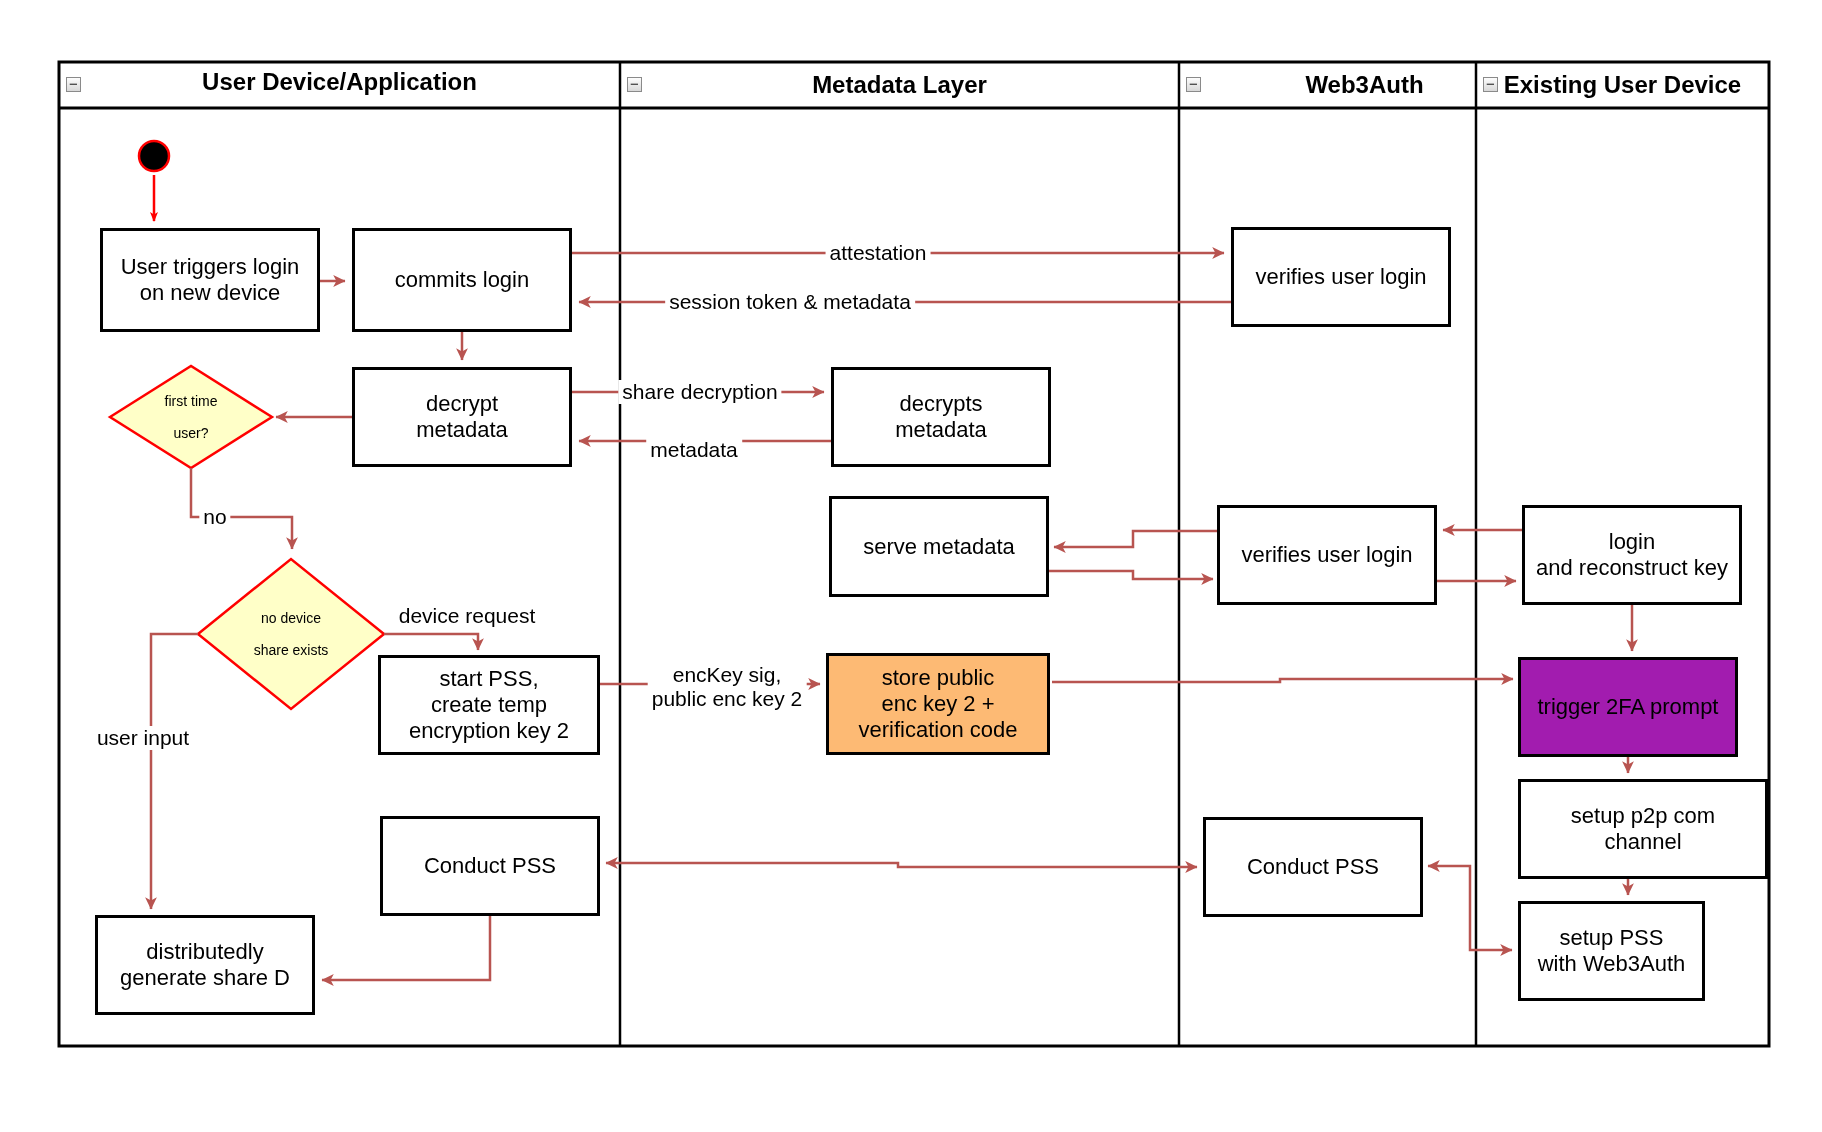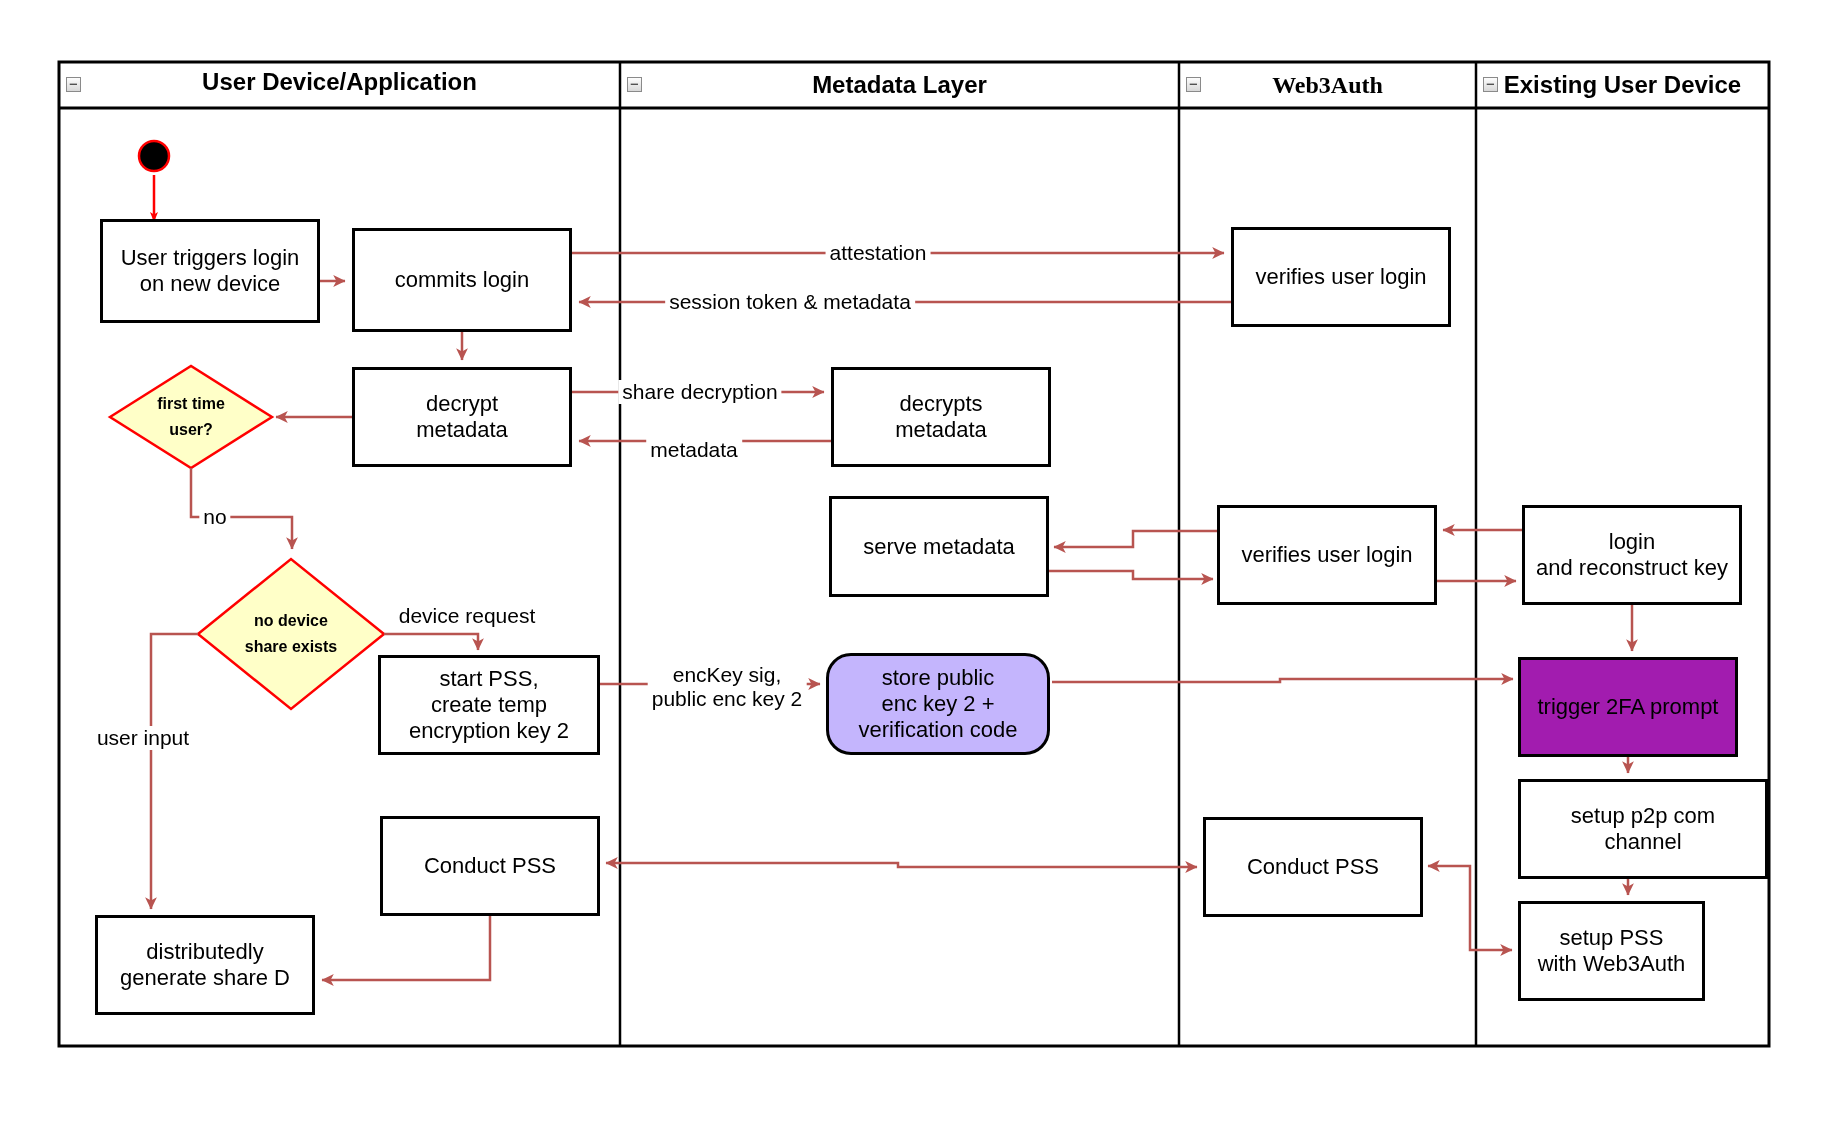--- a/index.html
+++ b/index.html
@@ -8,22 +8,22 @@
   .layer-svg{position:absolute;left:0;top:0;z-index:1;}
   .lane-title{position:absolute;display:flex;align-items:center;justify-content:center;
               font-weight:bold;font-size:24px;z-index:2;letter-spacing:0;}
   .collapse-icon{position:absolute;width:15px;height:15px;z-index:3;box-sizing:border-box;
               border:1px solid #8a8a8a;background:linear-gradient(#fdfdfd,#d8d8d8);
               color:#222;font-size:15px;line-height:12px;text-align:center;cursor:pointer;}
   .pnode{position:absolute;box-sizing:border-box;border:3px solid #000;background:#fff;
          display:flex;align-items:center;justify-content:center;text-align:center;
          font-size:22px;line-height:26px;white-space:pre-line;z-index:2;}
   .dlabel{position:absolute;display:flex;align-items:center;justify-content:center;
-          text-align:center;font-size:16px;line-height:26px;white-space:pre-line;
-          z-index:2;pointer-events:none;font-weight:bold;}
+          text-align:center;font-size:14px;line-height:32px;white-space:pre-line;
+          z-index:2;pointer-events:none;}
   .elabel{position:absolute;transform:translate(-50%,-50%);font-size:21px;line-height:24px;
           text-align:center;white-space:pre-line;z-index:3;}
   .elabel.bg{background:#ffffff;padding:0 4px;}
 </style>
 </head>
 <body>
 
 <div id="stage" style="width: 1822px; height: 1132px; background: rgb(255, 255, 255);">
     <svg width="1822" height="1132" class="layer-svg">
       <defs>
@@ -63,44 +63,44 @@
       <polyline points="1628,879 1628,895" fill="none" stroke="#b85450" stroke-width="2.5" marker-end="url(#ah-flow)"></polyline>
       <polyline points="198,634 151,634 151,909" fill="none" stroke="#b85450" stroke-width="2.5" marker-end="url(#ah-flow)"></polyline>
       <polyline points="606,863 898,863 898,867 1197,867" fill="none" stroke="#b85450" stroke-width="2.5" marker-end="url(#ah-flow)" marker-start="url(#ah-flow)"></polyline>
       <polyline points="1428,866 1470,866 1470,950 1512,950" fill="none" stroke="#b85450" stroke-width="2.5" marker-end="url(#ah-flow)" marker-start="url(#ah-flow)"></polyline>
       <polyline points="490,916 490,980 322,980" fill="none" stroke="#b85450" stroke-width="2.5" marker-end="url(#ah-flow)"></polyline>
     </svg>
     <div class="lane-title" style="left: 59px; top: 62px; width: 561px; height: 39px;">User Device/Application</div>
     <div class="collapse-icon" style="left: 66px; top: 77px;">−</div>
     <div class="lane-title" style="left: 620px; top: 62px; width: 559px; height: 46px;">Metadata Layer</div>
     <div class="collapse-icon" style="left: 627px; top: 77px;">−</div>
-    <div class="lane-title" style="left: 1179px; top: 62px; width: 297px; height: 46px; font-family: Liberation Serif, serif;">Web3Auth</div>
+    <div class="lane-title" style="left: 1216px; top: 62px; width: 297px; height: 46px;">Web3Auth</div>
     <div class="collapse-icon" style="left: 1186px; top: 77px;">−</div>
     <div class="lane-title" style="left: 1476px; top: 62px; width: 293px; height: 46px;">Existing User Device</div>
     <div class="collapse-icon" style="left: 1483px; top: 77px;">−</div>
-    <div class="pnode" style="left: 100px; top: 219px; width: 220px; height: 104px; border-color: rgb(0, 0, 0); background: rgb(255, 255, 255);">User triggers login
+    <div class="pnode" style="left: 100px; top: 228px; width: 220px; height: 104px; border-color: rgb(0, 0, 0); background: rgb(255, 255, 255);">User triggers login
 on new device</div>
     <div class="pnode" style="left: 352px; top: 228px; width: 220px; height: 104px; border-color: rgb(0, 0, 0); background: rgb(255, 255, 255);">commits login</div>
     <div class="pnode" style="left: 352px; top: 367px; width: 220px; height: 100px; border-color: rgb(0, 0, 0); background: rgb(255, 255, 255);">decrypt
 metadata</div>
     <div class="dlabel" style="left: 110px; top: 366px; width: 162px; height: 102px;">first time
 user?</div>
     <div class="pnode" style="left: 1231px; top: 227px; width: 220px; height: 100px; border-color: rgb(0, 0, 0); background: rgb(255, 255, 255);">verifies user login</div>
     <div class="pnode" style="left: 831px; top: 367px; width: 220px; height: 100px; border-color: rgb(0, 0, 0); background: rgb(255, 255, 255);">decrypts
 metadata</div>
     <div class="pnode" style="left: 829px; top: 496px; width: 220px; height: 101px; border-color: rgb(0, 0, 0); background: rgb(255, 255, 255);">serve metadata</div>
     <div class="pnode" style="left: 1217px; top: 505px; width: 220px; height: 100px; border-color: rgb(0, 0, 0); background: rgb(255, 255, 255);">verifies user login</div>
     <div class="pnode" style="left: 1522px; top: 505px; width: 220px; height: 100px; border-color: rgb(0, 0, 0); background: rgb(255, 255, 255);">login
 and reconstruct key</div>
     <div class="dlabel" style="left: 198px; top: 559px; width: 186px; height: 150px;">no device
 share exists</div>
     <div class="pnode" style="left: 378px; top: 655px; width: 222px; height: 100px; border-color: rgb(0, 0, 0); background: rgb(255, 255, 255);">start PSS,
 create temp
 encryption key 2</div>
-    <div class="pnode" style="left: 826px; top: 653px; width: 224px; height: 102px; border-color: rgb(0, 0, 0); background: #c4b5fd; border-radius: 25px;">store public
+    <div class="pnode" style="left: 826px; top: 653px; width: 224px; height: 102px; border-color: rgb(0, 0, 0); background: #fdba74;">store public
 enc key 2 +
 verification code</div>
     <div class="pnode" style="left: 1518px; top: 657px; width: 220px; height: 100px; border-color: rgb(0, 0, 0); background: #a21caf;">trigger 2FA prompt</div>
     <div class="pnode" style="left: 1518px; top: 779px; width: 250px; height: 100px; border-color: rgb(0, 0, 0); background: rgb(255, 255, 255);">setup p2p com
 channel</div>
     <div class="pnode" style="left: 1518px; top: 901px; width: 187px; height: 100px; border-color: rgb(0, 0, 0); background: rgb(255, 255, 255);">setup PSS
 with Web3Auth</div>
     <div class="pnode" style="left: 380px; top: 816px; width: 220px; height: 100px; border-color: rgb(0, 0, 0); background: rgb(255, 255, 255);">Conduct PSS</div>
     <div class="pnode" style="left: 1203px; top: 817px; width: 220px; height: 100px; border-color: rgb(0, 0, 0); background: rgb(255, 255, 255);">Conduct PSS</div>
     <div class="pnode" style="left: 95px; top: 915px; width: 220px; height: 100px; border-color: rgb(0, 0, 0); background: rgb(255, 255, 255);">distributedly

